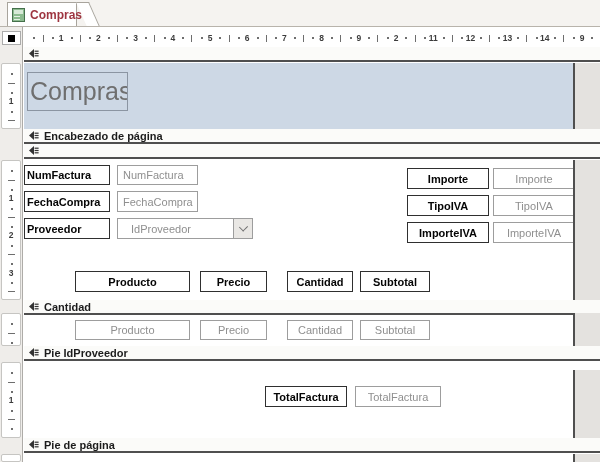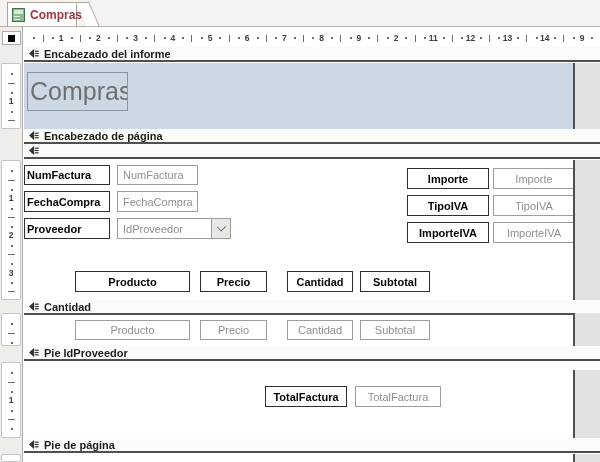--- a/index.html
+++ b/index.html
@@ -197,21 +197,20 @@
 
     <div class="secbar" style="top:1px;">
       <span class="secicon">
         <svg width="10" height="9" viewBox="0 0 10 9">
             <polygon points="5,0 0,4.5 5,9" fill="#333"></polygon>
             <rect x="5.6" y="1.6" width="4" height="1.2" fill="#333"></rect>
             <rect x="5.6" y="3.9" width="4" height="1.2" fill="#333"></rect>
             <rect x="5.6" y="6.2" width="4" height="1.2" fill="#333"></rect>
           </svg>
       </span>
-      <span>Encabezado del informe</span>
     </div>
 
     <div class="section" style="top:17px;height:66px;">
       <div class="surface" style="background:#cdd8e5;">
         <div class="title-lbl">Compras</div>
       </div>
       <div class="outside"></div>
     </div>
 
     <div class="secbar" style="top:83px;">
@@ -237,21 +236,21 @@
       </span>
     </div>
 
     <div class="section" style="top:114px;height:140px;">
       <div class="surface">
         <div class="lbl al" style="left:0;top:5px;width:86px;height:20px;">NumFactura</div>
         <div class="txt tl" style="left:93px;top:5px;width:81px;height:20px;">NumFactura</div>
         <div class="lbl al" style="left:0;top:31px;width:86px;height:21px;">FechaCompra</div>
         <div class="txt tl" style="left:93px;top:31px;width:81px;height:21px;">FechaCompra</div>
         <div class="lbl al" style="left:0;top:58px;width:86px;height:21px;">Proveedor</div>
-        <div class="combo" style="left:93px;top:58px;width:114px;height:21px;">
+        <div class="combo" style="left:93px;top:58px;width:136px;height:21px;padding-left:8px;">
           <span class="combo-val">IdProveedor</span>
           <span class="combo-btn">
             <span class="chev"></span>
           </span>
         </div>
 
         <div class="lbl ac" style="left:383px;top:8px;width:82px;height:21px;">Importe</div>
         <div class="txt ac" style="left:469px;top:8px;width:82px;height:21px;">Importe</div>
         <div class="lbl ac" style="left:383px;top:35px;width:82px;height:21px;">TipoIVA</div>
         <div class="txt ac" style="left:469px;top:35px;width:82px;height:21px;">TipoIVA</div>

